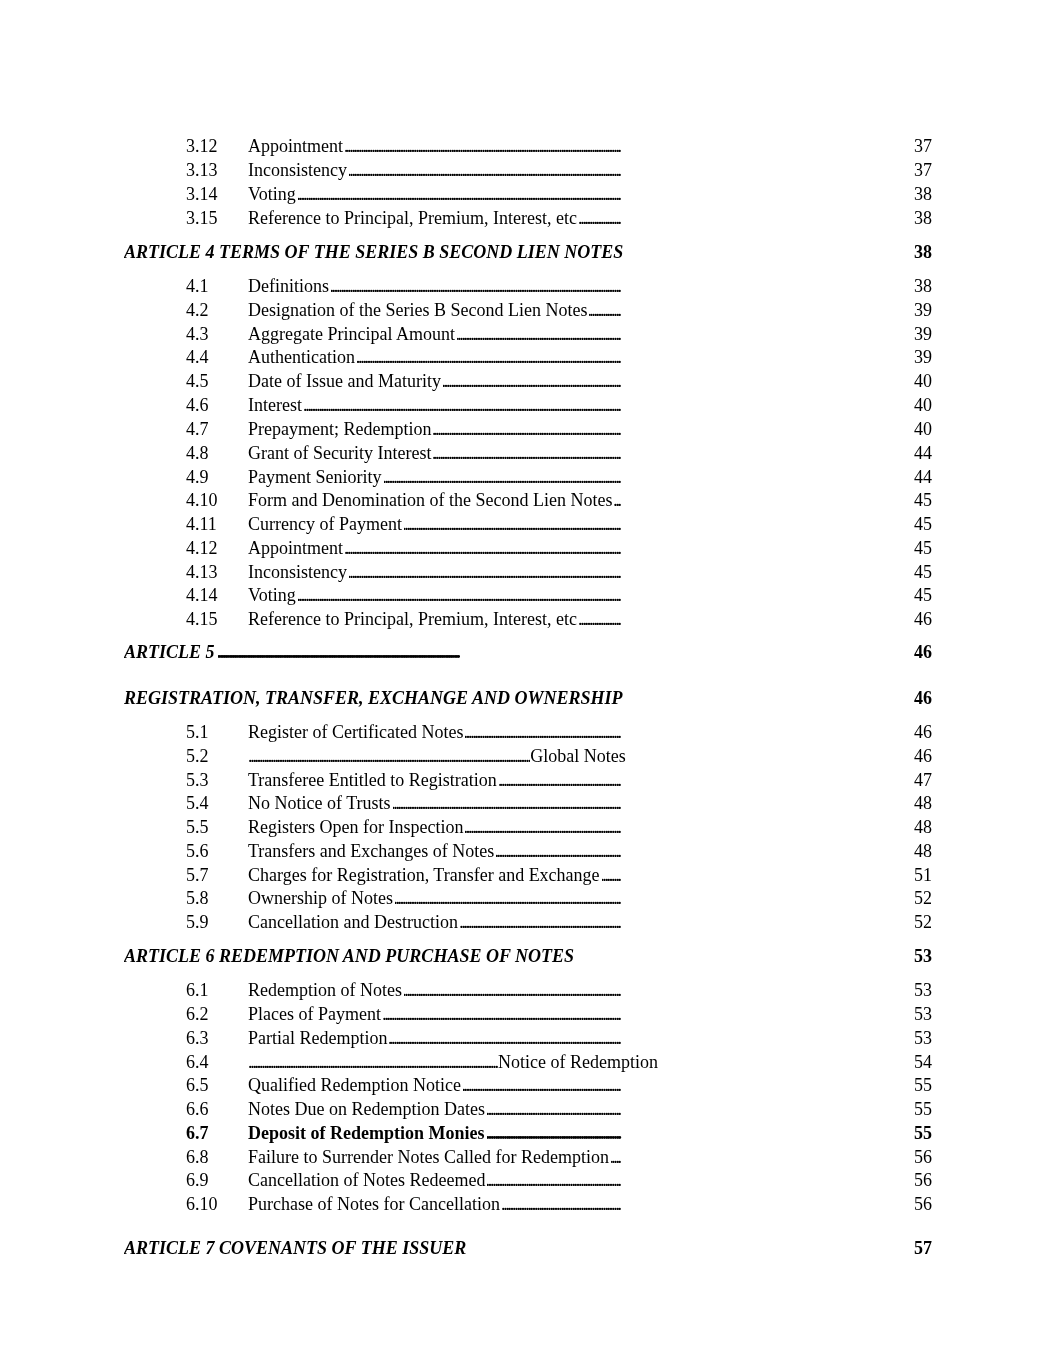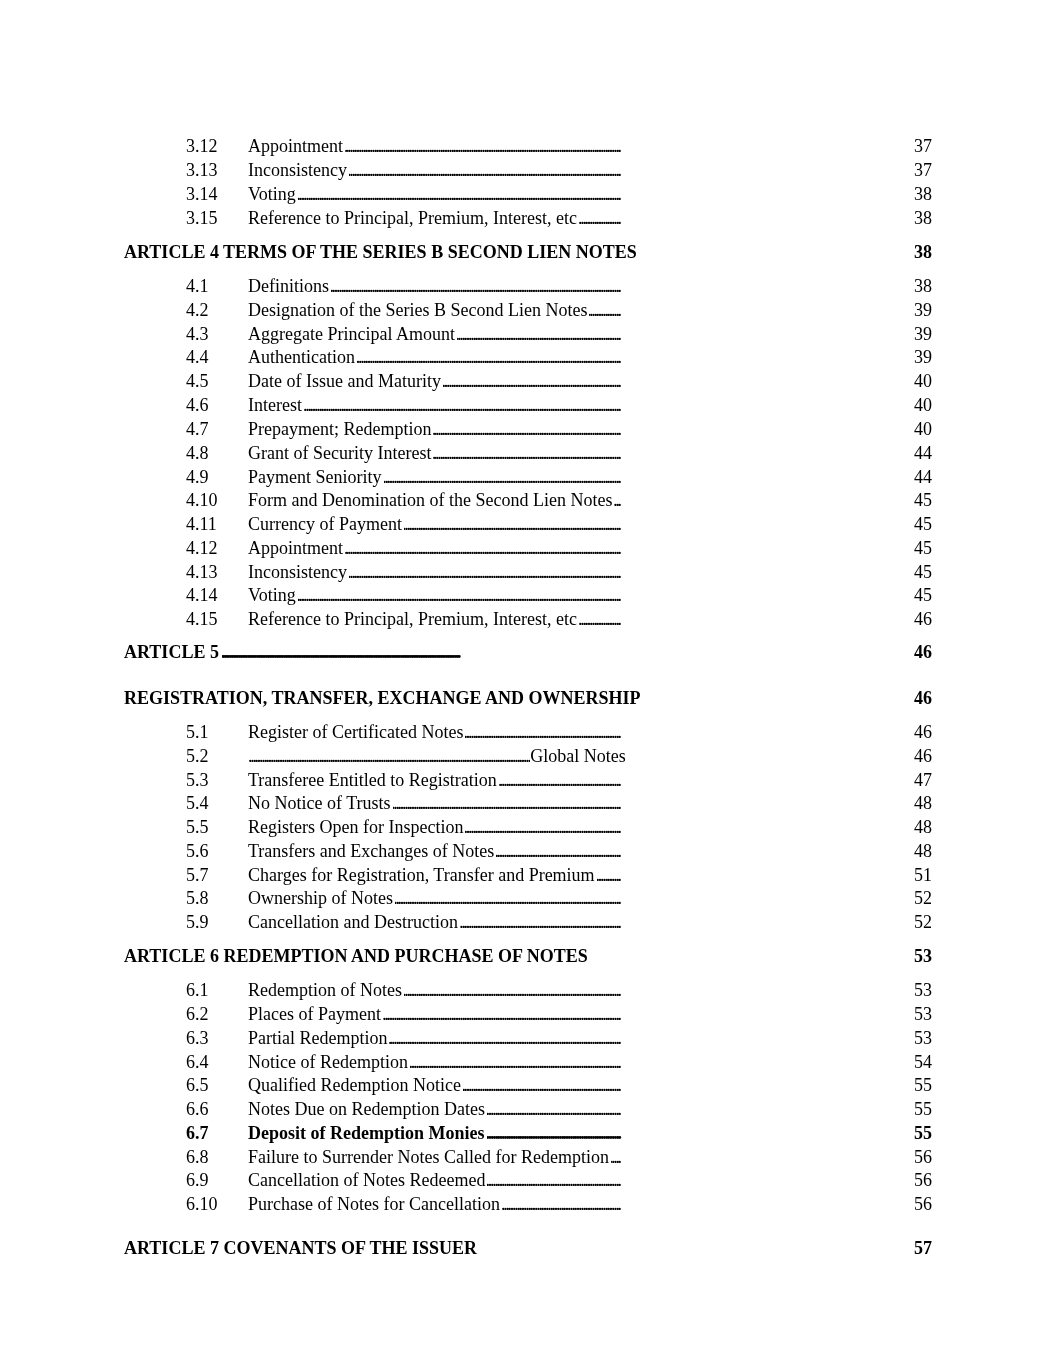--- a/index.html
+++ b/index.html
@@ -9,21 +9,21 @@
     .row { position: absolute; left: 124px; width: 808px; height: 22px; display: flex;
            align-items: baseline; font-size: 18px; line-height: 22px; white-space: nowrap; overflow: hidden; }
     .num { position: absolute; left: 62px; width: 60px; }
     .title { position: absolute; left: 124px; right: 22px; overflow: hidden; display: block; }
     .title .t { background: #fff; padding-right: 2px; position: relative; z-index: 1; }
     .title::after { content: ". . . . . . . . . . . . . . . . . . . . . . . . . . . . . . . . . . . . . . . . . . . . . . . . . . . . . . . . . . . . . . . . . . . . . . . . . . . . . . . . . . . . . . . . . . . . . . . . . . . . . . . . . . . . . . . . . . . . . . . . . . . . . . . . . . . . . . . . . . . . . . . . . . . . . . . . . . . . . . . . . . . . . . . . .";
                     position: absolute; left: 0; top: 0; letter-spacing: -3.4px; white-space: nowrap; z-index: 0; }
     .page-no { position: absolute; right: 0; background: #fff; padding-left: 1px; z-index: 2; }
     .article { position: absolute; left: 124px; width: 808px; height: 24px; font-weight: bold;
                font-size: 18px; line-height: 24px; white-space: nowrap; overflow: hidden; }
-    .article .atitle { position: absolute; left: 0; right: 22px; overflow: hidden; }
+    .article .atitle { position: absolute; left: 0; right: 22px; overflow: hidden; font-style: italic; }
     .article .atitle .t { background: #fff; padding-right: 3px; position: relative; z-index: 1; }
     .article .atitle::after { content: ". . . . . . . . . . . . . . . . . . . . . . . . . . . . . . . . . . . . . . . . . . . . . . . . . . . . . . . . . . . . . . . . . . . . . . . . . . . . . . . . . . . . . . . . . . . . . . . . . . . . . . . . . . . . . . . . . . . . . . . . . . . . . . . . . . . . . . . . . . . . . . . . . . . . . . . . . . . . . . . . . . . . . . . . . . . . . . . . . . . . . . . . . .";
                               position: absolute; left: 0; top: 0; letter-spacing: -3.6px; white-space: nowrap; z-index: 0; }
     .article .page-no { position: absolute; right: 0; }
   </style>
 </head>
 <body>
 
 <div class="page" id="page">
     <div class="row" style="top: 119px; left: 124px;">
@@ -158,21 +158,21 @@
       <span class="title" style="left: 124px;"><span class="t">Registers Open for Inspection</span></span>
       <span class="page-no">48</span>
     </div>
     <div class="row" style="top: 824px; left: 124px;">
       <span class="num" style="left: 62px;">5.6</span>
       <span class="title" style="left: 124px;"><span class="t">Transfers and Exchanges of Notes</span></span>
       <span class="page-no">48</span>
     </div>
     <div class="row" style="top: 848px; left: 124px;">
       <span class="num" style="left: 62px;">5.7</span>
-      <span class="title" style="left: 124px;"><span class="t">Charges for Registration, Transfer and Premium</span></span>
+      <span class="title" style="left: 124px;"><span class="t">Charges for Registration, Transfer and Exchange</span></span>
       <span class="page-no">51</span>
     </div>
     <div class="row" style="top: 871px; left: 124px;">
       <span class="num" style="left: 62px;">5.8</span>
       <span class="title" style="left: 124px;"><span class="t">Ownership of Notes</span></span>
       <span class="page-no">52</span>
     </div>
     <div class="row" style="top: 895px; left: 124px;">
       <span class="num" style="left: 62px;">5.9</span>
       <span class="title" style="left: 124px;"><span class="t">Cancellation and Destruction</span></span>
@@ -192,21 +192,21 @@
       <span class="title" style="left: 124px;"><span class="t">Places of Payment</span></span>
       <span class="page-no">53</span>
     </div>
     <div class="row" style="top: 1011px; left: 124px;">
       <span class="num" style="left: 62px;">6.3</span>
       <span class="title" style="left: 124px;"><span class="t">Partial Redemption</span></span>
       <span class="page-no">53</span>
     </div>
     <div class="row" style="top: 1035px; left: 124px;">
       <span class="num" style="left: 62px;">6.4</span>
-      <span class="title" style="left: 124px;"><span class="t">Notice of Redemption</span></span>
+      <span class="title" style="left: 124px; text-align: center;"><span class="t">Notice of Redemption</span></span>
       <span class="page-no">54</span>
     </div>
     <div class="row" style="top: 1058px; left: 124px;">
       <span class="num" style="left: 62px;">6.5</span>
       <span class="title" style="left: 124px;"><span class="t">Qualified Redemption Notice</span></span>
       <span class="page-no">55</span>
     </div>
     <div class="row" style="top: 1082px; left: 124px;">
       <span class="num" style="left: 62px;">6.6</span>
       <span class="title" style="left: 124px;"><span class="t">Notes Due on Redemption Dates</span></span>

